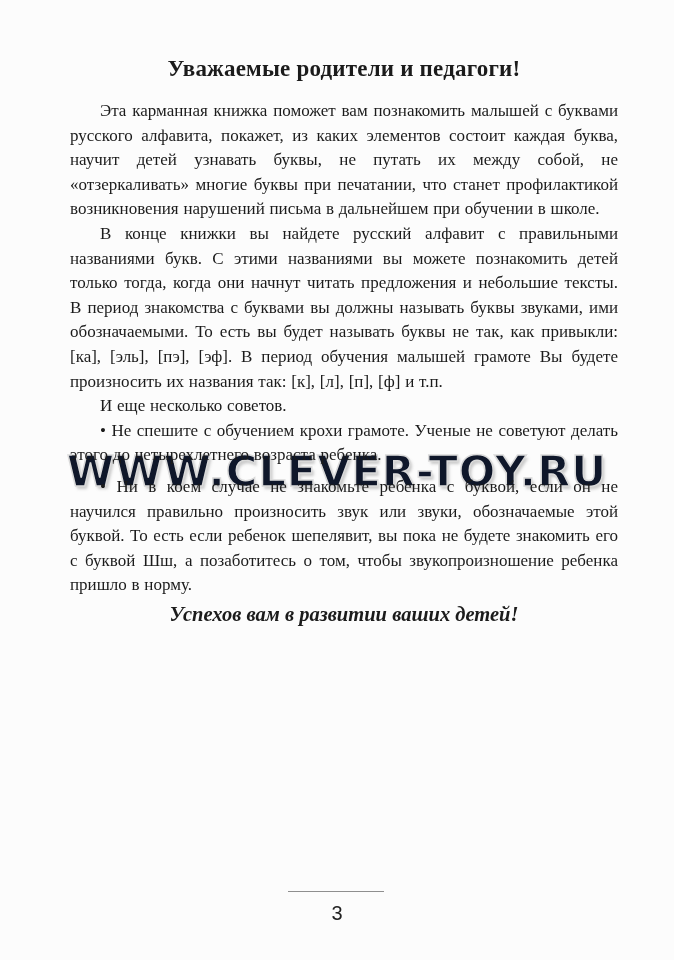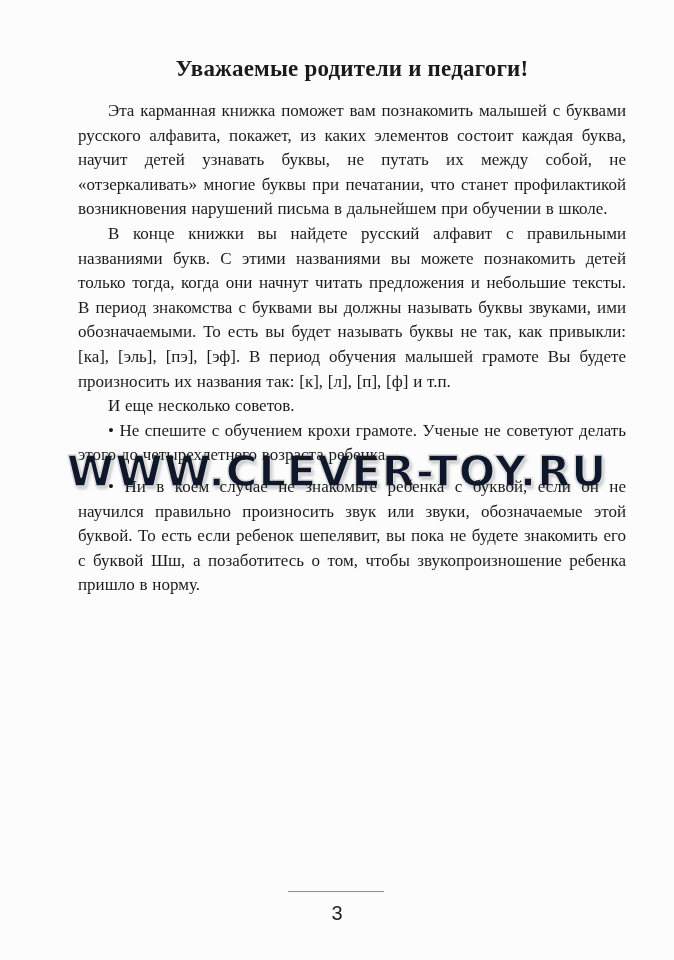--- a/index.html
+++ b/index.html
@@ -24,21 +24,21 @@
     letter-spacing: 1px;
     white-space: nowrap;
     color: #0f172a;
     -webkit-text-stroke: 1.5px #dadada;
     text-shadow: 2px 3px 3px rgba(110,110,110,0.35);
     z-index: 1;
     user-select: none;
   }
   .content {
     position: absolute;
-    left: 78px;
+    left: 70px;
     top: 56px;
     width: 548px;
     z-index: 2;
   }
   .title {
     font-size: 23px;
     font-weight: 700;
     text-align: center;
     margin: 0 0 17px 0;
     letter-spacing: 0.2px;
@@ -98,20 +98,21 @@
     <p class="para">В конце книжки вы найдете русский алфавит с правиль­ными названиями букв. С этими названиями вы можете по­знакомить детей только тогда, когда они начнут читать пред­ложения и небольшие тексты. В период знакомства с буквами вы должны называть буквы звуками, ими обозначаемыми. То есть вы будет называть буквы не так, как привыкли: [ка], [эль], [пэ], [эф]. В период обучения малышей грамоте Вы бу­дете произносить их названия так: [к], [л], [п], [ф] и т.п.</p>
 
     <p class="para">И еще несколько советов.</p>
 
     <p class="para">• Не спешите с обучением крохи грамоте. Ученые не сове­туют делать этого до четырехлетнего возраста ребенка.</p>
 
 
     <p class="para gap">• Ни в коем случае не знакомьте ребенка с буквой, если он не научился правильно произносить звук или звуки, обо­значаемые этой буквой. То есть если ребенок шепелявит, вы пока не будете знакомить его с буквой Шш, а позаботитесь о том, чтобы звукопроизношение ребенка пришло в норму.</p>
 
 
+    <p class="closing">Успехов вам в развитии ваших детей!</p>
 
   </div>
 
   <div class="footer-rule"></div>
 
   <div class="page-number">3</div>
 
 </div>
 
 </body></html>

